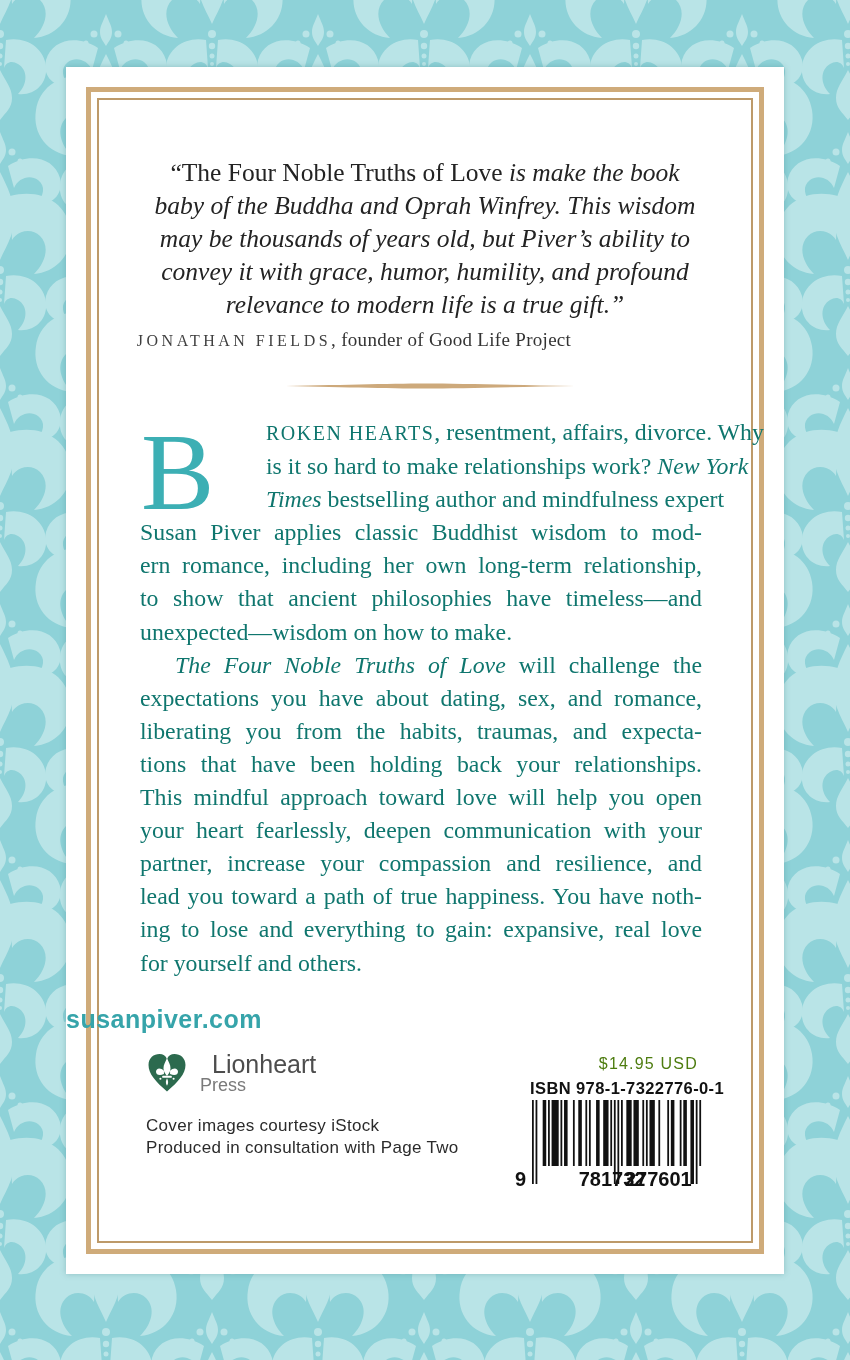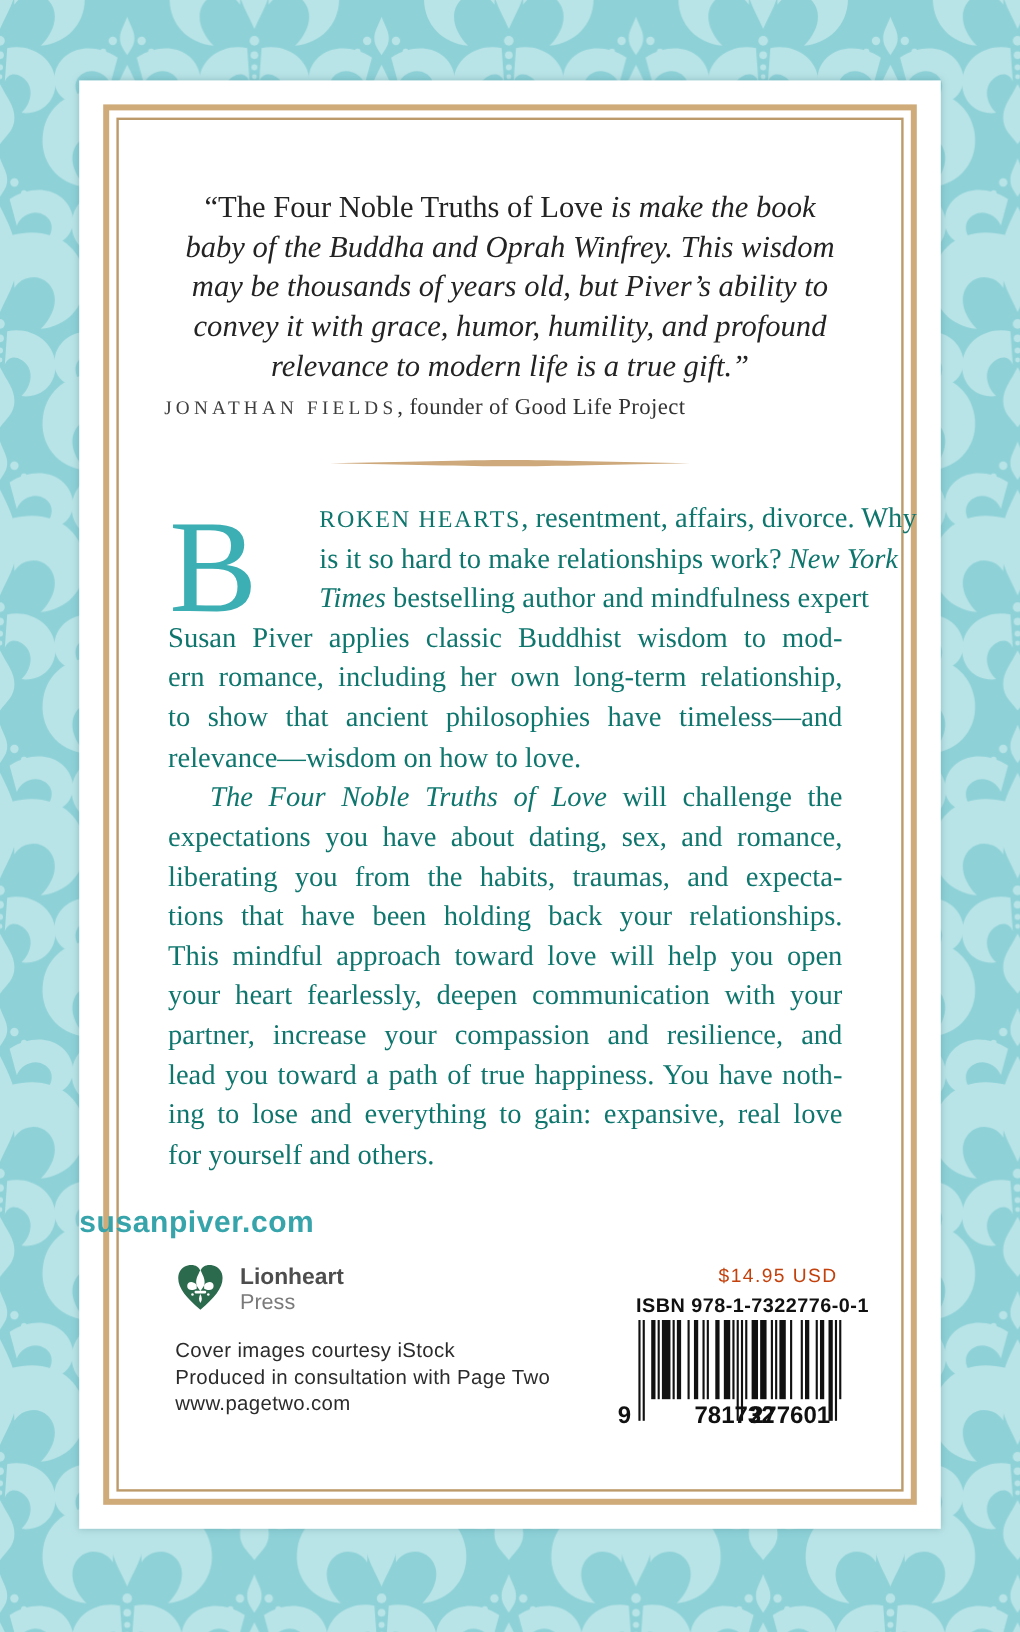--- a/index.html
+++ b/index.html
@@ -55,27 +55,27 @@
     font-family:"Liberation Sans",sans-serif;font-weight:700;
     font-size:25px;letter-spacing:.5px;color:#36a4aa;
   }
   
   .pub-logo{position:absolute;left:78px;top:984px;display:flex;align-items:flex-start;}
   .heart{width:46px;height:44px;display:block;}
   .pub-name{
     font-family:"Liberation Sans",sans-serif;margin-left:10px;margin-top:3px;
     line-height:21px;
   }
-  .pub-line1{font-size:19px;color:#4d4d4d;font-weight:700;}
+  .pub-line1{font-size:25px;color:#4d4d4d;font-weight:400;margin-left:12px;}
   .pub-line2{font-size:18px;color:#7a7a7a;}
   
   .price{
     position:absolute;top:988px;right:86px;
     font-family:"Liberation Sans",sans-serif;font-size:16px;
-    letter-spacing:1.2px;color:#c2410c;
+    letter-spacing:1.2px;color:#4d7c0f;
   }
   .barcode-block{position:absolute;left:446px;top:1012px;width:195px;}
   .isbn-label{
     font-family:"Liberation Sans",sans-serif;font-weight:700;
     font-size:16.5px;letter-spacing:.4px;color:#111;
     padding-left:18px;white-space:nowrap;
   }
   .bars-svg{display:block;margin-top:2px;}
   
   .credits{
@@ -148,21 +148,21 @@
   </svg>
 
   <div class="dropcap">B</div>
   <div class="bodycopy" id="body-lines">
       <div class="line drop"><span class="seg-c">ROKEN HEARTS</span><span class="seg-r">, resentment, affairs, divorce. Why</span></div>
       <div class="line drop"><span class="seg-r">is it so hard to make relationships work? </span><span class="seg-i">New York</span></div>
       <div class="line drop"><span class="seg-i">Times </span><span class="seg-r">bestselling author and mindfulness expert</span></div>
       <div class="line"><span class="seg-r">Susan Piver applies classic Buddhist wisdom to mod-</span></div>
       <div class="line"><span class="seg-r">ern romance, including her own long-term relationship,</span></div>
       <div class="line"><span class="seg-r">to show that ancient philosophies have timeless—and</span></div>
-      <div class="line end"><span class="seg-r">relevance—wisdom on how to love.</span></div>
+      <div class="line end"><span class="seg-r">unexpected—wisdom on how to make.</span></div>
       <div class="line ind"><span class="seg-i">The Four Noble Truths of Love</span><span class="seg-r"> will challenge the</span></div>
       <div class="line"><span class="seg-r">expectations you have about dating, sex, and romance,</span></div>
       <div class="line"><span class="seg-r">liberating you from the habits, traumas, and expecta-</span></div>
       <div class="line"><span class="seg-r">tions that have been holding back your relationships.</span></div>
       <div class="line"><span class="seg-r">This mindful approach toward love will help you open</span></div>
       <div class="line"><span class="seg-r">your heart fearlessly, deepen communication with your</span></div>
       <div class="line"><span class="seg-r">partner, increase your compassion and resilience, and</span></div>
       <div class="line"><span class="seg-r">lead you toward a path of true happiness. You have noth-</span></div>
       <div class="line"><span class="seg-r">ing to lose and everything to gain: expansive, real love</span></div>
       <div class="line end"><span class="seg-r">for yourself and others.</span></div>
@@ -226,15 +226,14 @@
         <rect x="187.32" y="0" width="1.78" height="66" fill="#111"></rect>
         <text x="14" y="86" font-family="&quot;Liberation Sans&quot;, sans-serif" font-size="20" font-weight="700" fill="#111" text-anchor="end">9</text>
         <text x="100.1" y="86" font-family="&quot;Liberation Sans&quot;, sans-serif" font-size="20" font-weight="700" fill="#111" text-anchor="middle">781732</text>
         <text x="146.38" y="86" font-family="&quot;Liberation Sans&quot;, sans-serif" font-size="20" font-weight="700" fill="#111" text-anchor="middle">277601</text>
       </svg>
   </div>
 
   <div class="credits" id="credits">
       <div>Cover images courtesy iStock</div>
       <div>Produced in consultation with Page Two</div>
-      <div>www.pagetwo.com</div>
     </div>
 </div>
 
 </body></html>

